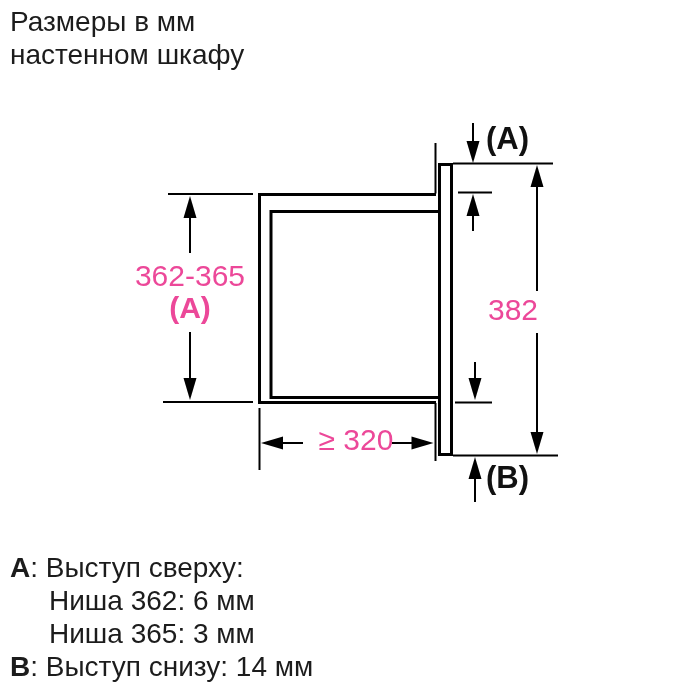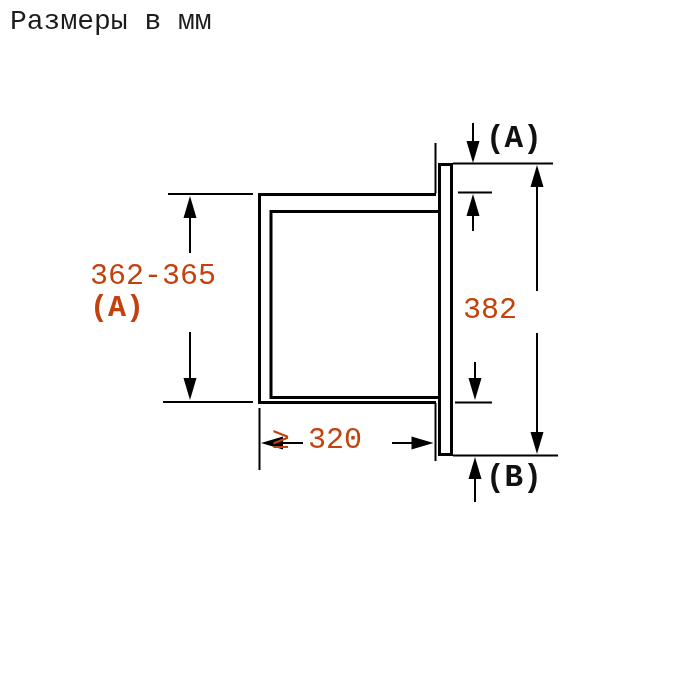--- a/index.html
+++ b/index.html
@@ -1,51 +1,52 @@
 <!DOCTYPE html>
 <html><head>
 <meta charset="utf-8">
 <style>
   html,body{margin:0;padding:0;background:#ffffff;}
   .canvas{
     position:relative;
     width:700px;height:700px;
     background:#ffffff;
-    font-family:Liberation Mono, monospace;
+    font-family:Liberation Sans, sans-serif;
     color:#1c1c1c;
     overflow:hidden;
   }
   .abs{position:absolute;}
   .hdr{left:10px;top:5px;font-size:28px;line-height:33px;}
   .notes{left:10px;top:551px;font-size:28px;line-height:33px;}
   .notes .indent{padding-left:39px;}
   .bold{font-weight:bold;}
   .dimlabel{
     position:absolute;
     font-size:30px;line-height:32px;
-    text-align:left;color:#c2410c;
+    text-align:center;color:#ec4899;
     white-space:nowrap;
   }
   .reflabel{
     position:absolute;
     font-size:31px;line-height:32px;
     font-weight:bold;color:#111111;
     white-space:nowrap;
   }
   svg{position:absolute;left:0;top:0;}
   .drawline{stroke:#000000;fill:none;}
   .arrow{fill:#000000;stroke:none;}
 </style>
 </head>
 <body>
 
 <div class="canvas">
 
   <div class="abs hdr">
     <div>Размеры в мм</div>
+    <div>настенном шкафу</div>
   </div>
 
   <svg width="700" height="700" viewBox="0 0 700 700">
 
     <path class="drawline" stroke-width="3" d="M436,194.5 H259.5 V402.5 H436"></path>
 
     <path class="drawline" stroke-width="3" d="M439.5,211.5 H271 V397.5 H439.5"></path>
 
     <path class="drawline" stroke-width="2" d="M435.5,143 V193.5"></path>
     <path class="drawline" stroke-width="2" d="M435.5,403 V461"></path>
@@ -91,18 +92,24 @@
       <path class="arrow" d="M261,443 L283,436.5 L283,449.5 Z"></path>
       <path class="drawline" stroke-width="2" d="M282,443 H303"></path>
       <path class="drawline" stroke-width="2" d="M392,443 H413"></path>
       <path class="arrow" d="M433.5,443 L411.5,436.5 L411.5,449.5 Z"></path>
     </g>
   </svg>
 
   <div class="dimlabel" style="left:90px;top:260px;width:200px;">362-365</div>
   <div class="dimlabel bold" style="left:90px;top:292px;width:200px;">(A)</div>
   <div class="dimlabel" style="left:463px;top:294px;width:100px;">382</div>
-  <div class="dimlabel" style="left:272px;top:424px;width:120px;">≥ 320</div>
+  <div class="dimlabel" style="left:296px;top:424px;width:120px;">≥ 320</div>
   <div class="reflabel" style="left:486px;top:123px;">(A)</div>
   <div class="reflabel" style="left:486px;top:462px;">(B)</div>
 
+  <div class="abs notes">
+    <div><span class="bold">A</span><span>: Выступ сверху:</span></div>
+    <div class="indent">Ниша 362: 6 мм</div>
+    <div class="indent">Ниша 365: 3 мм</div>
+    <div><span class="bold">B</span><span>: Выступ снизу: 14 мм</span></div>
+  </div>
 
 </div>
 
 </body></html>

